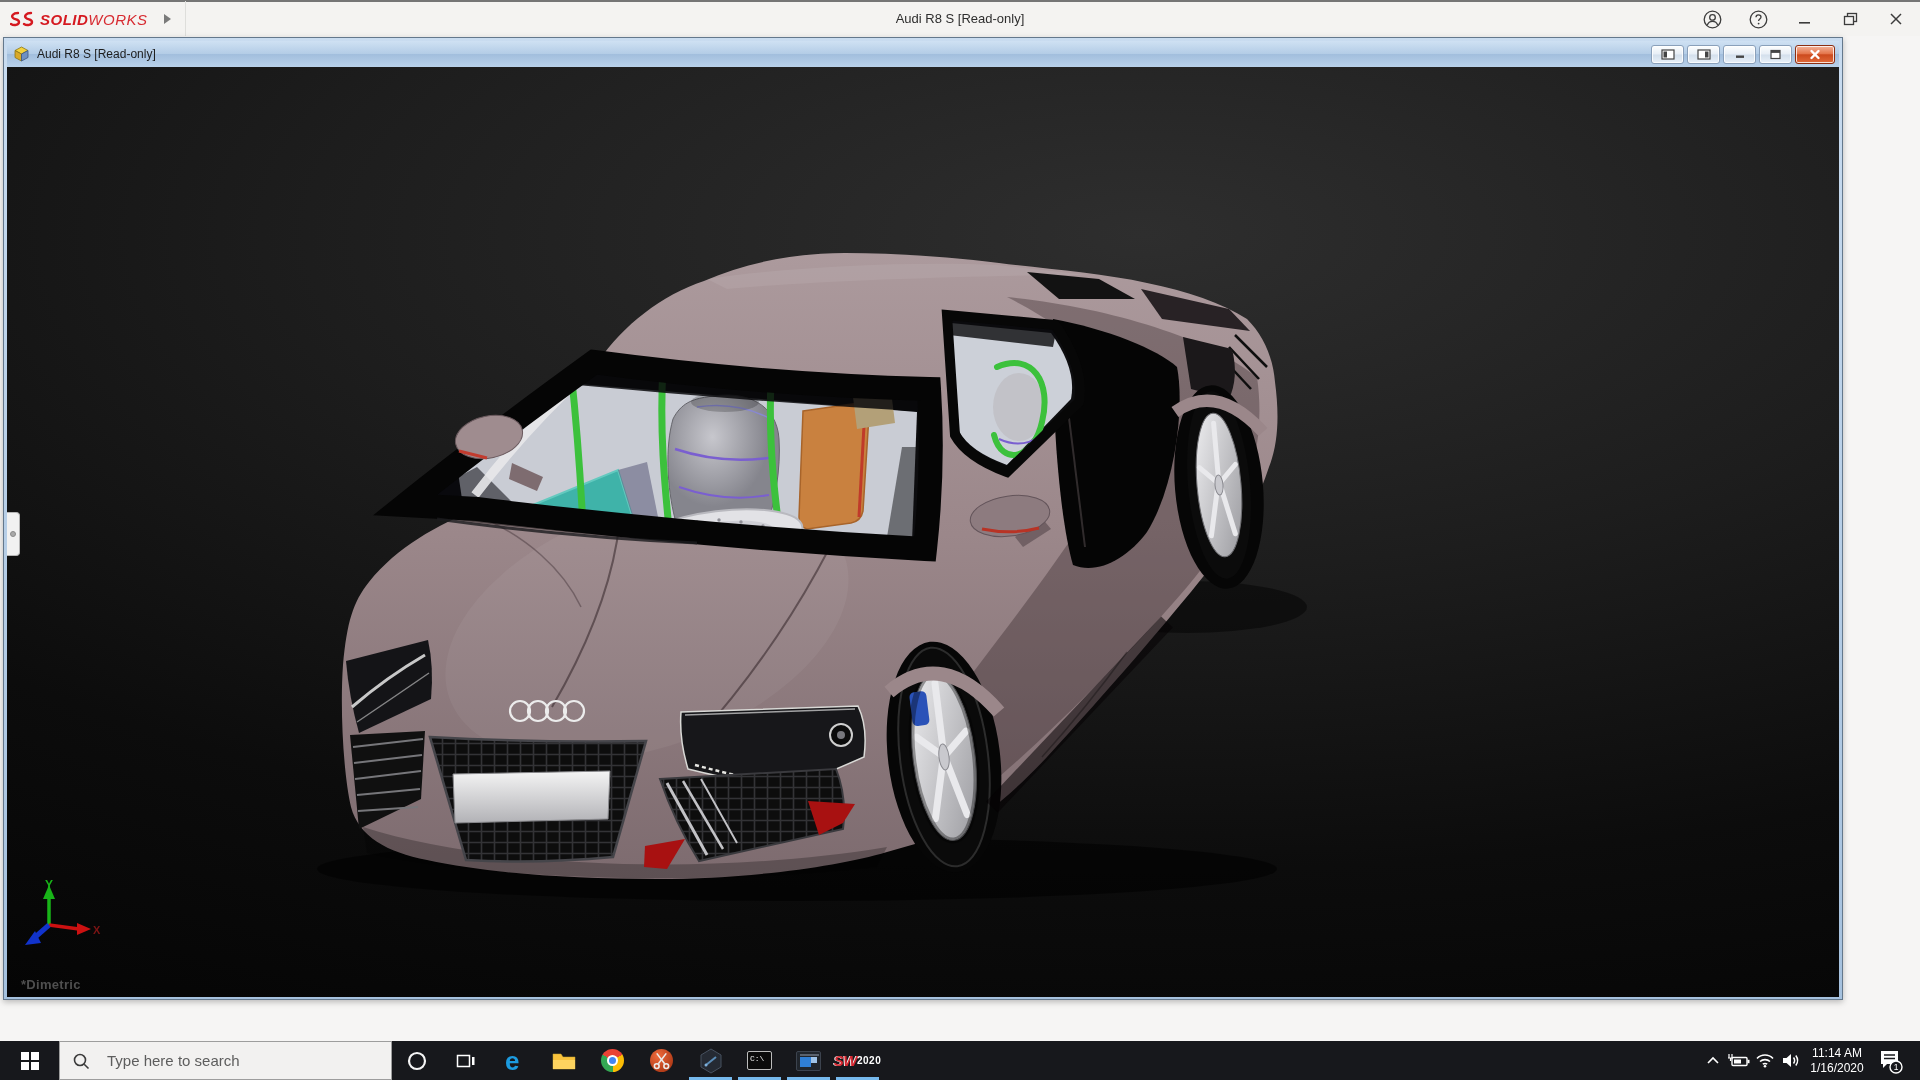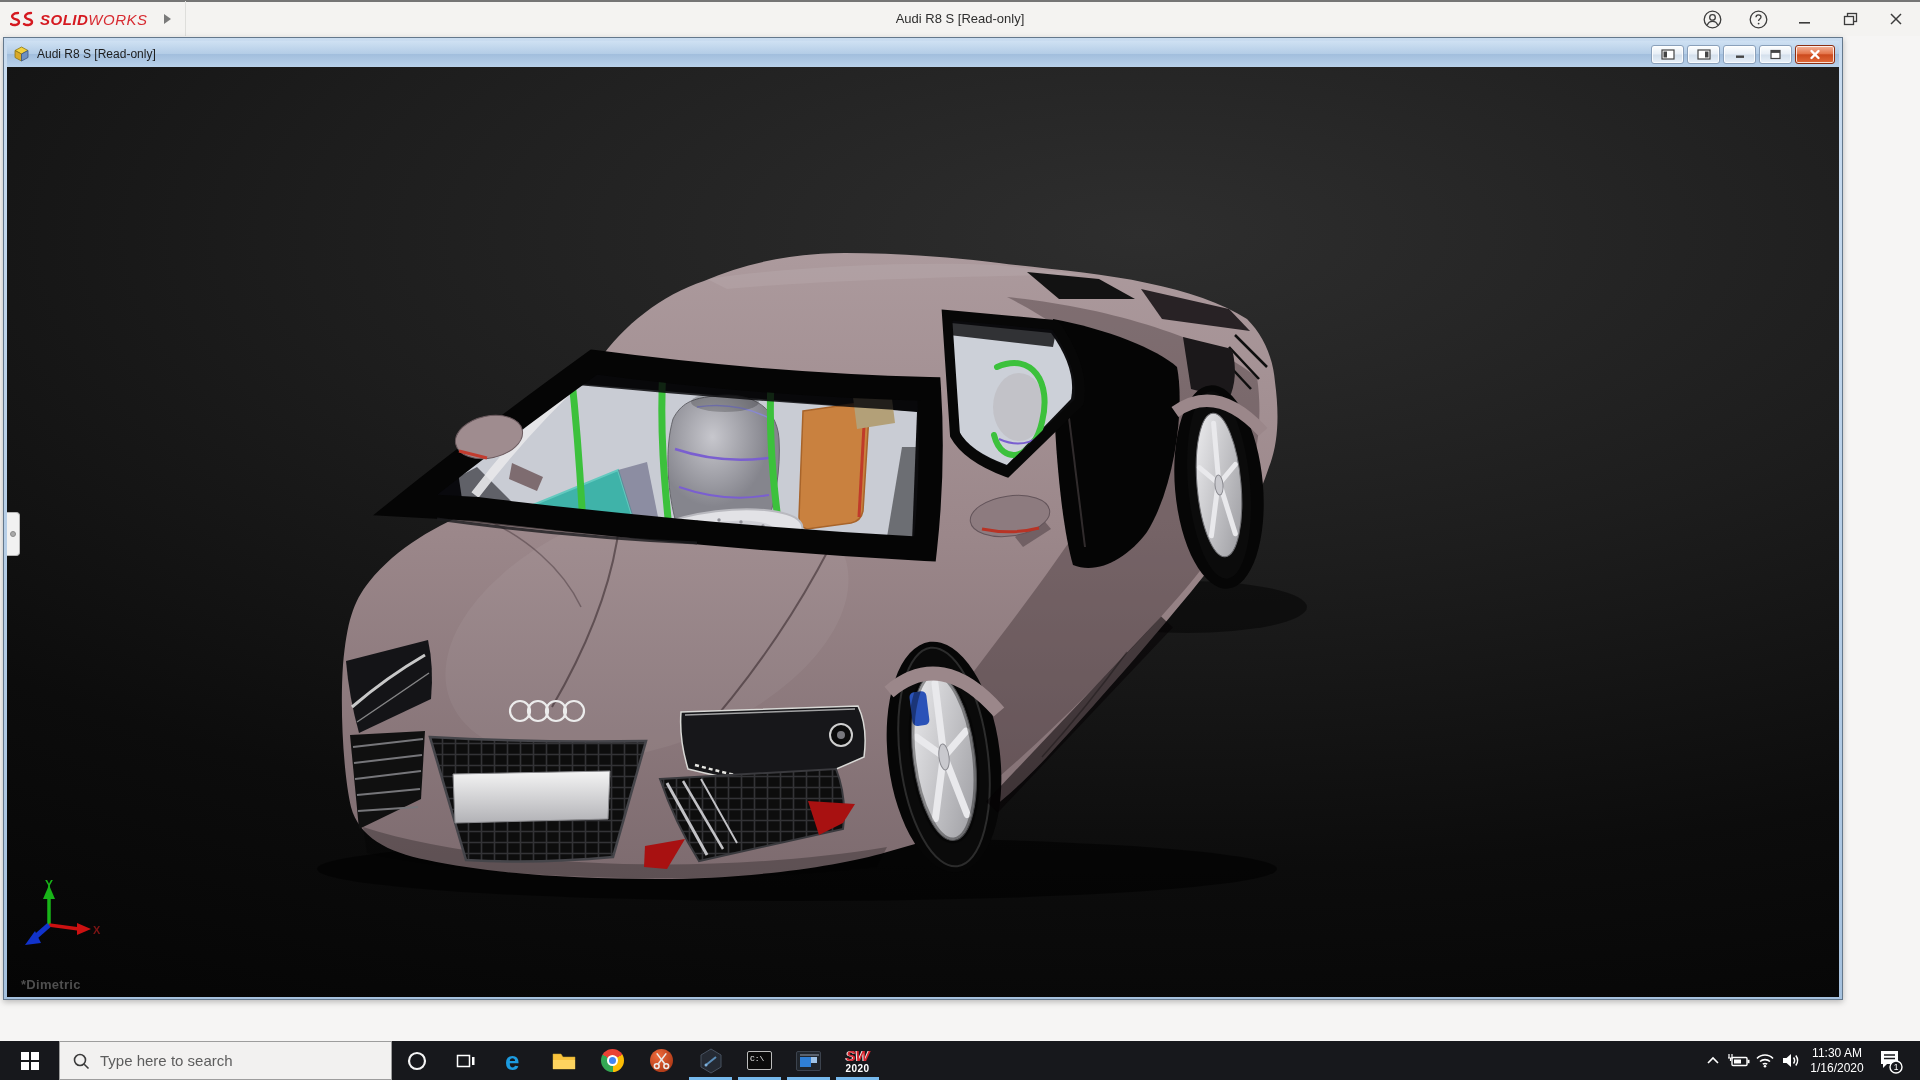--- a/index.html
+++ b/index.html
@@ -55,21 +55,21 @@
   .panel-tab .dot { position:absolute; left:3px; top:18px; width:6px; height:6px;
       border-radius:50%; background:#a9a9a9; border:1px solid #8a8a8a; }
 
   
   .taskbar { position:absolute; left:0; top:1041px; width:1920px; height:39px;
       background:#17181c; display:flex; align-items:stretch; z-index:10; }
   .tk-btn { width:49px; display:flex; align-items:center; justify-content:center;
       position:relative; cursor:pointer; }
   .tk-btn.start { width:59px; }
   .search-box { width:333px; background:#f2f1f0; border:1px solid #9d9d9d;
-      display:flex; align-items:center; gap:10px; padding:0 12px; }
+      display:flex; align-items:center; gap:17px; padding:0 12px; }
   .search-box input { flex:1; border:none; outline:none; background:transparent;
       font-size:15px; color:#333; font-family:"Liberation Sans",sans-serif; }
   .search-box input::placeholder { color:#5d5d5d; opacity:1; }
   .run-ind { position:absolute; left:3px; right:3px; bottom:0; height:3px; background:#76b9ed; }
 
   .chrome-ball { width:23px; height:23px; border-radius:50%; position:relative;
       background:conic-gradient(from -60deg, #ea4335 0 33%, #fbbc05 33% 66%, #34a853 66% 100%); }
   .chrome-ball .ring { position:absolute; left:6px; top:6px; width:11px; height:11px;
       border-radius:50%; background:#fff; }
   .chrome-ball .core { position:absolute; left:8px; top:8px; width:7px; height:7px;
@@ -78,21 +78,21 @@
       background:radial-gradient(circle at 35% 30%, #ef6a3c, #9c2c0c); }
   .snip-ball svg { position:absolute; left:2px; top:2px; }
   .cmd-ico { width:25px; height:19px; background:#0b0b0b; border:1px solid #bcbcbc;
       border-radius:2px; font-family:"Liberation Mono",monospace; font-size:8px; line-height:9px;
       color:#f0f0f0; padding:2px 0 0 2px; }
   .media-ico { width:25px; height:20px; background:#20252c; border:1px solid #3c434e;
       border-radius:2px; position:relative; }
   .media-ico .p1 { position:absolute; left:3px; top:5px; width:11px; height:10px; background:#2f7fd6; }
   .media-ico .p2 { position:absolute; right:3px; top:5px; width:6px; height:6px; background:#9fc3e8; }
   .media-ico .p3 { position:absolute; left:3px; top:2px; width:19px; height:2px; background:#5a626e; }
-  .sw-ico { display:flex; flex-direction:column; align-items:center; line-height:1; }
+  .sw-ico { display:flex; flex-direction:row; align-items:center; line-height:1; }
   .sw-ico .sw { font-size:15px; font-weight:800; font-style:italic; color:#d6252e;
       text-shadow:-1px 0 0 #f2f2f2; letter-spacing:-.5px; }
   .sw-ico .yr { font-size:10px; font-weight:700; color:#fff; margin-top:1px; letter-spacing:.5px; }
 
   .tray { margin-left:auto; display:flex; align-items:center; padding-right:10px; }
   .tray-ico { width:26px; height:39px; display:flex; align-items:center; justify-content:center;
       cursor:pointer; }
   .clock { width:66px; text-align:center; color:#fff; font-size:12px; line-height:15px;
       cursor:pointer; padding:0 2px; }
   .notif { position:relative; width:40px; height:39px; display:flex; align-items:center;
@@ -571,21 +571,21 @@
           <circle cx="10" cy="13.2" r="1.3" fill="#fff" stroke="none"></circle>
         </svg>
       </div>
       <div class="tray-ico">
         <svg width="20" height="15" viewBox="0 0 20 15">
           <polygon points="2,5 5.5,5 10,1 10,14 5.5,10 2,10" fill="#fff"></polygon>
           <path d="M12.5,4.5 A5,5 0 0 1 12.5,10.5 M14.8,2.5 A8.5,8.5 0 0 1 14.8,12.5" fill="none" stroke="#fff" stroke-width="1.5"></path>
         </svg>
       </div>
       <div class="clock">
-        <div>11:30 AM</div>
+        <div>11:14 AM</div>
         <div>1/16/2020</div>
       </div>
       <div class="notif">
         <svg width="26" height="26" viewBox="0 0 26 26">
           <path d="M4,3 L21,3 L21,16 L10,16 L6,20 L6,16 L4,16 Z" fill="#fff"></path>
           <line x1="7" y1="7" x2="18" y2="7" stroke="#17181c" stroke-width="1.5"></line>
           <line x1="7" y1="10.5" x2="18" y2="10.5" stroke="#17181c" stroke-width="1.5"></line>
           <circle cx="19" cy="19" r="6" fill="#17181c" stroke="#fff" stroke-width="1.4"></circle>
           <text x="19" y="22" text-anchor="middle" font-size="8.5" fill="#fff" font-family="Liberation Sans, sans-serif">1</text>
         </svg>

